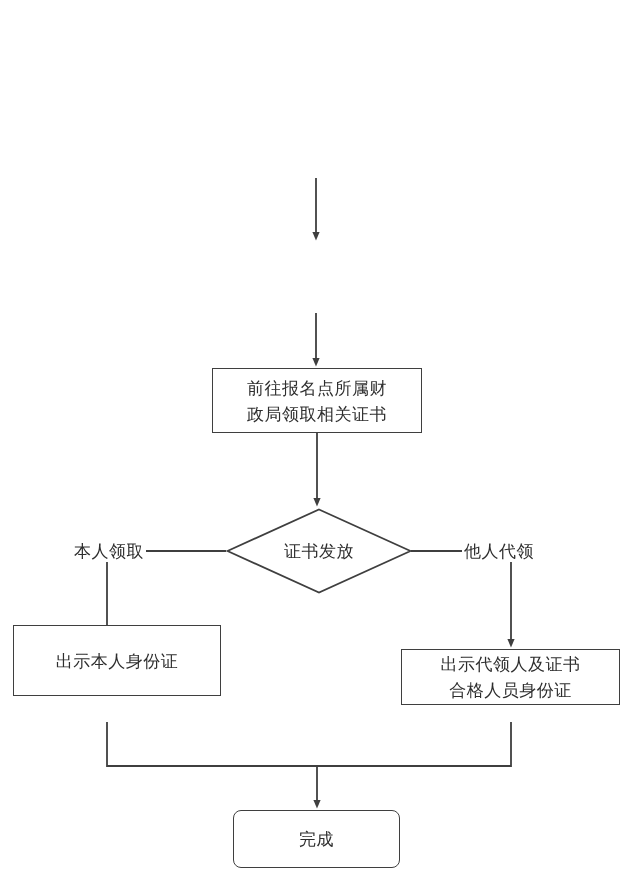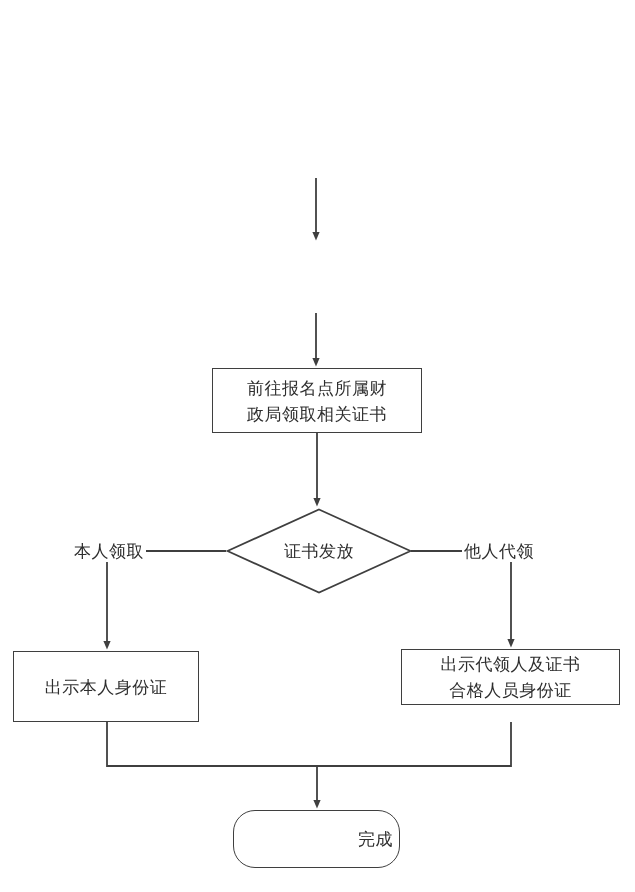--- a/index.html
+++ b/index.html
@@ -52,22 +52,21 @@
     line-height: 26px;
     color: #2e2e2e;
     letter-spacing: 0.5px;
   }
   .node .label {
     display: block;
     padding: 0 6px;
     white-space: pre-line;
   }
   .node.terminator {
-    border-radius: 22px;
-    justify-content: flex-end;
+    border-radius: 8px;
   }
   .decision {
     position: absolute;
     display: flex;
     align-items: center;
     justify-content: center;
   }
   .decision .label {
     position: relative;
     z-index: 2;
@@ -133,21 +132,21 @@
     <svg width="186" height="86" viewBox="0 0 186 86">
       <polygon points="93,1.5 184.5,43 93,84.5 1.5,43" fill="#ffffff" stroke="#3f3f3f" stroke-width="1.8"></polygon>
     </svg>
     <span class="label">证书发放</span>
   </div>
 
   <div class="edge-label" style="left:72px; top:540px;">本人领取</div>
 
   <div class="edge-label" style="left:462px; top:540px;text-align:right;">他人代领</div>
 
-  <div class="node" style="left:13px; top:651px; width:186px; height:71px;">
+  <div class="node" style="left:13px; top:625px; width:208px; height:71px;">
     <span class="label">出示本人身份证</span>
   </div>
 
   <div class="node" style="left:401px; top:649px; width:219px; height:56px;">
     <span class="label">出示代领人及证书
 合格人员身份证</span>
   </div>
 
   <div class="node terminator" style="left:233px; top:810px; width:167px; height:58px;">
     <span class="label">完成</span>

